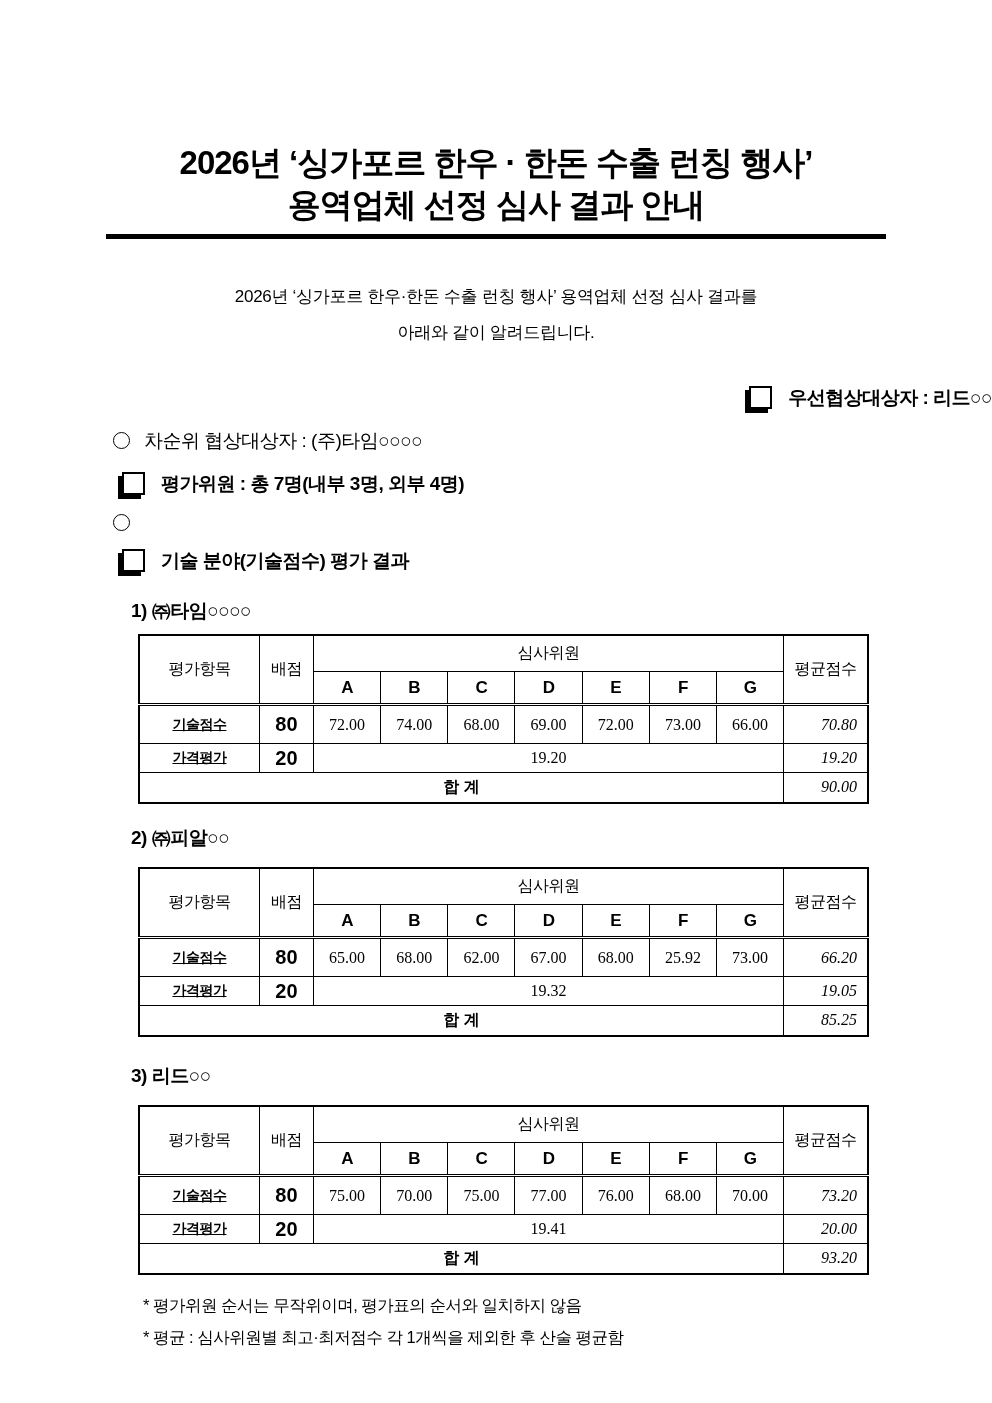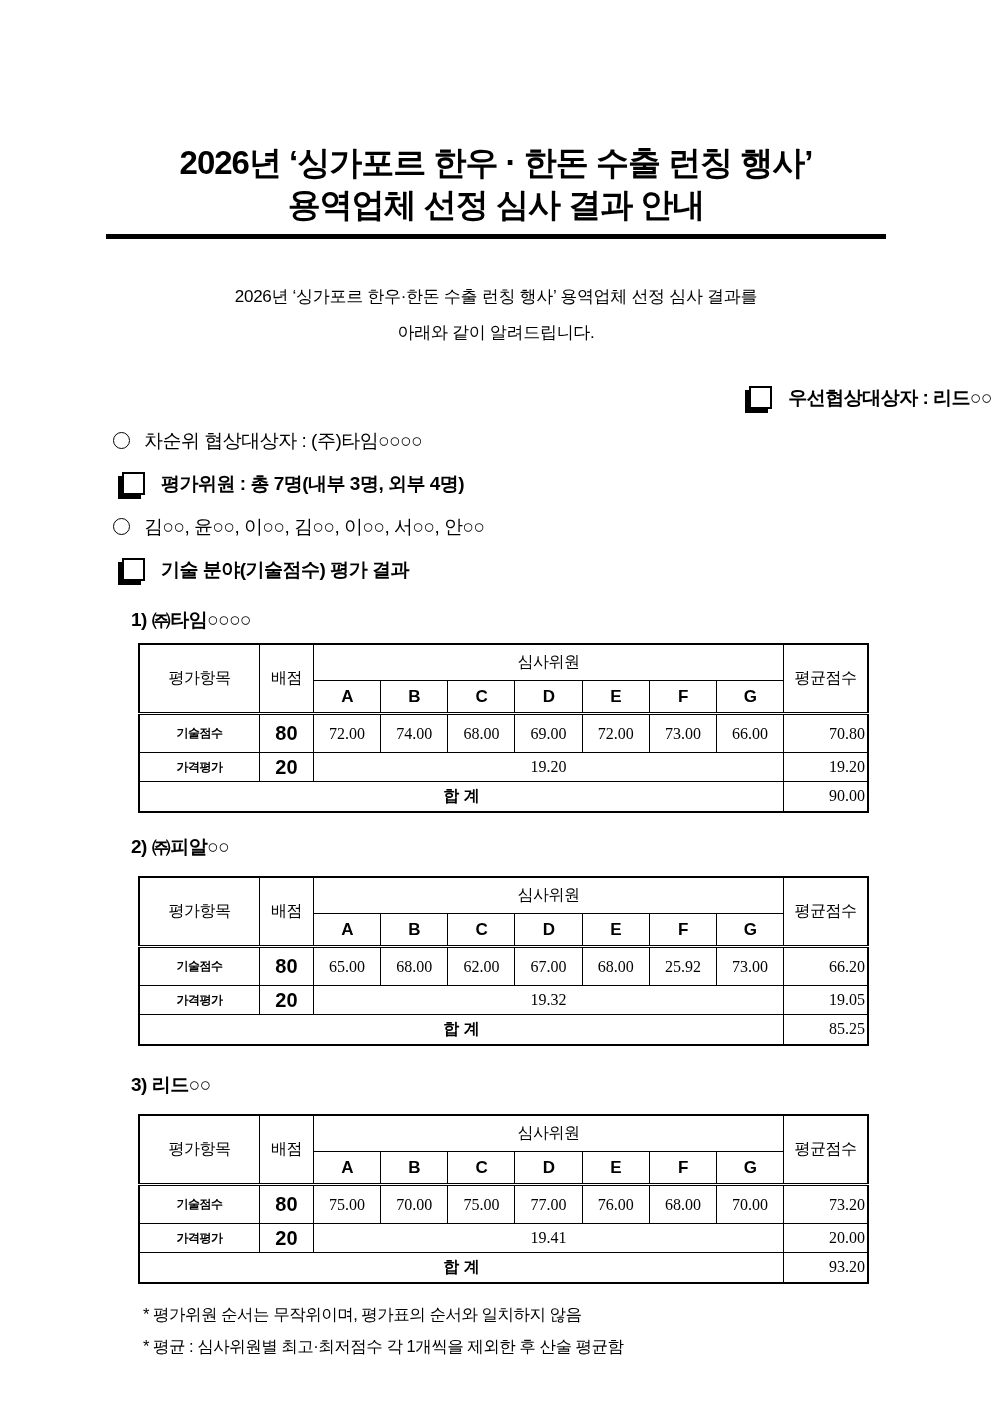--- a/index.html
+++ b/index.html
@@ -55,27 +55,27 @@
     border:1px solid #000;padding:0;text-align:center;overflow:hidden;
   }
   .score-table thead th{font-size:16px;font-weight:400;letter-spacing:-0.5px;}
   .score-table thead th.jl{font-weight:700;font-size:17px;}
   .score-table tbody tr:first-child td{border-top:3px double #000;}
   .r-h1{height:37px;}
   .r-h2{height:33px;}
   .r-tech{height:39px;}
   .r-price{height:29px;}
   .r-total{height:30px;}
-  td.lbl{font-weight:700;font-size:12px;letter-spacing:-0.5px;}
+  td.lbl{font-weight:700;font-size:14px;letter-spacing:-0.5px;text-decoration:underline;}
   td.pts{font-weight:700;font-size:20px;}
   td.score{
     font-family:"Liberation Serif","DejaVu Serif",serif;
     font-size:16px;font-weight:400;
   }
-  td.avg{text-align:right;padding-right:2px;}
+  td.avg{text-align:right;padding-right:10px;font-style:italic;}
   td.total-lbl{font-weight:700;font-size:16px;letter-spacing:0px;}
 
   
   .footnotes{margin:14px 0 0 143px;font-size:16.5px;line-height:1.95;letter-spacing:-0.5px;}
 </style>
 </head>
 <body>
 
 <div class="page">
 
@@ -97,21 +97,20 @@
     <div class="bullet ind-b">
       <span class="ci"></span>
       <span class="b-text">차순위 협상대상자 : (주)타임○○○○</span>
     </div>
     <div class="bullet ind-c">
       <span class="sq"></span>
       <span class="b-text bold">평가위원 : 총 7명(내부 3명, 외부 4명)</span>
     </div>
     <div class="bullet ind-b">
       <span class="ci"></span>
-      <span class="b-text">김○○, 윤○○, 이○○, 김○○, 이○○, 서○○, 안○○</span>
     </div>
     <div class="bullet ind-c">
       <span class="sq"></span>
       <span class="b-text bold">기술 분야(기술점수) 평가 결과</span>
     </div>
   </div>
 
   <div>
     <div class="tbl-heading" style="margin-top:24px;">1) ㈜타임○○○○</div>
     <table class="score-table">

